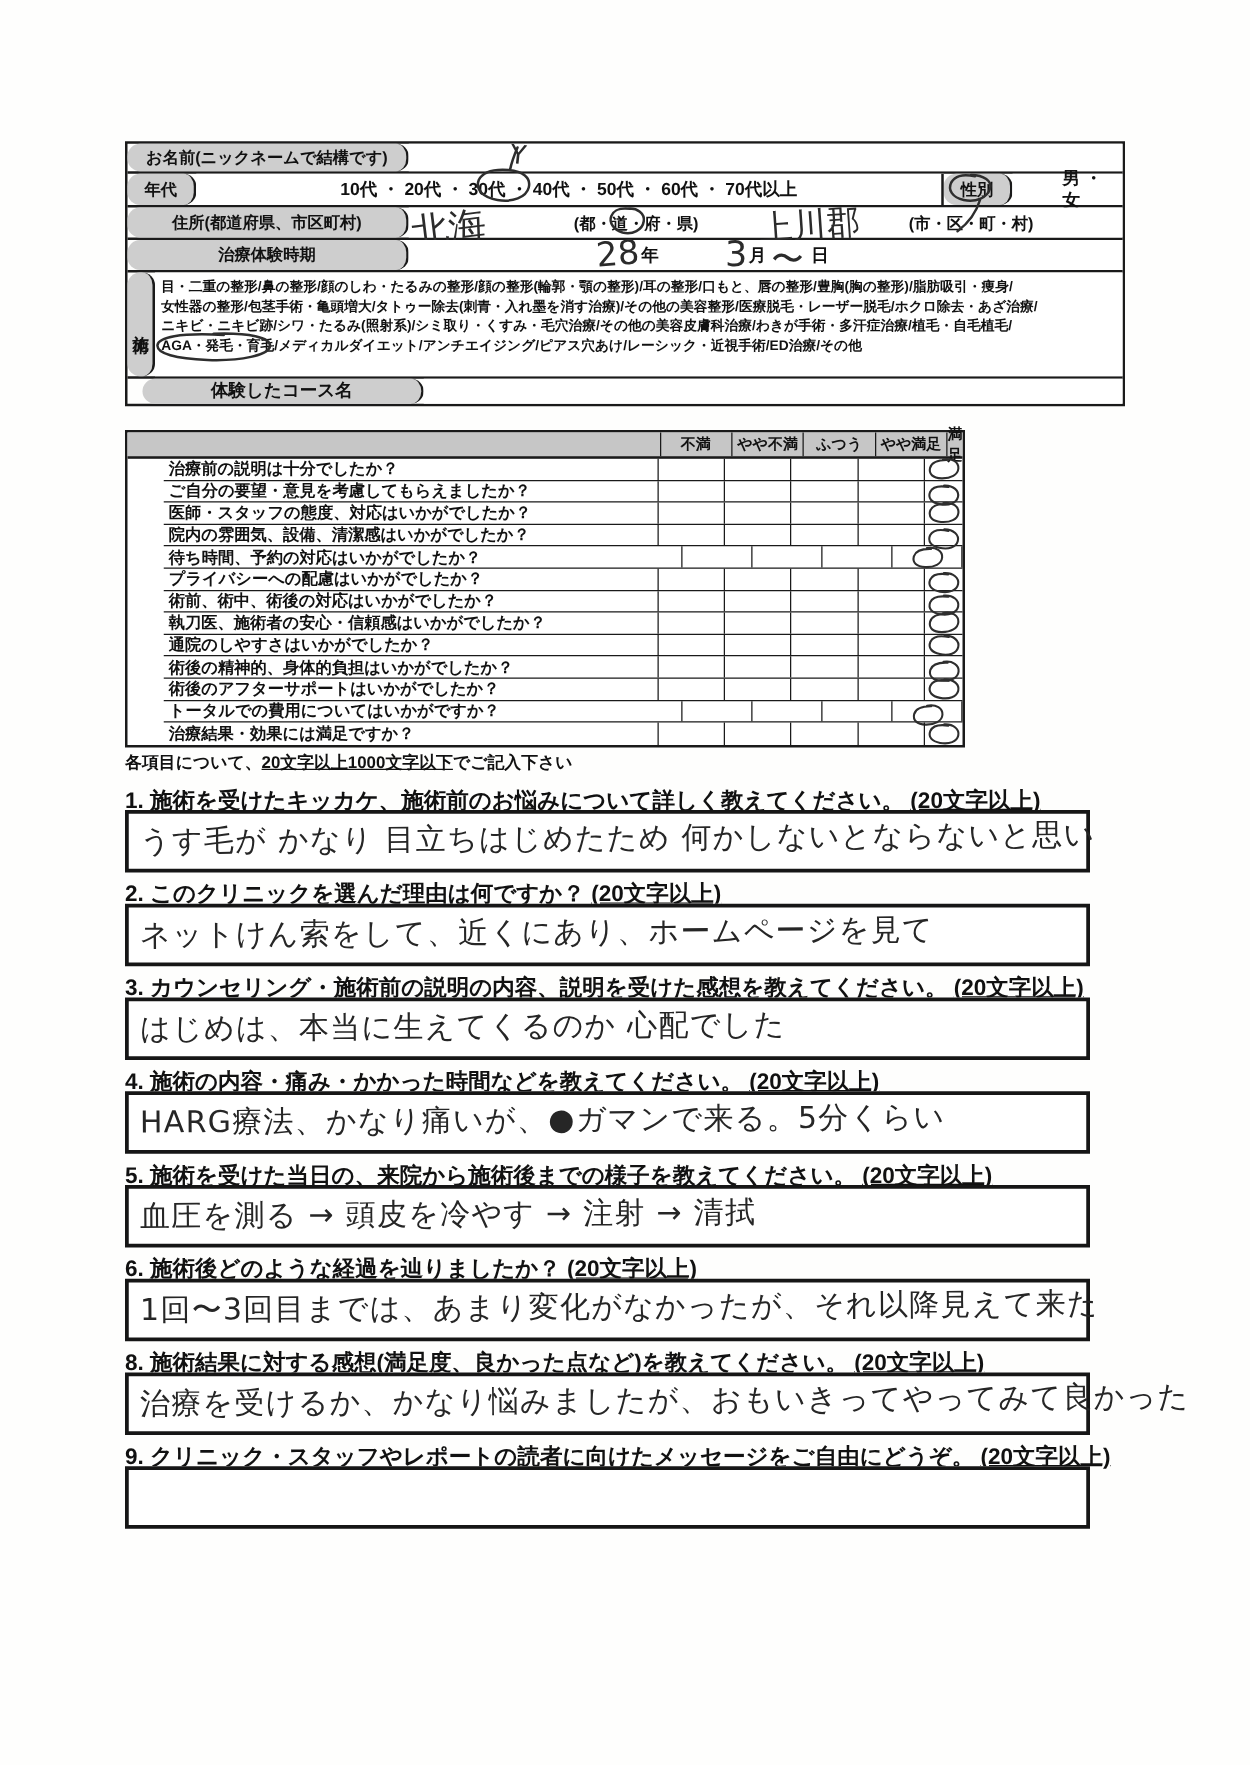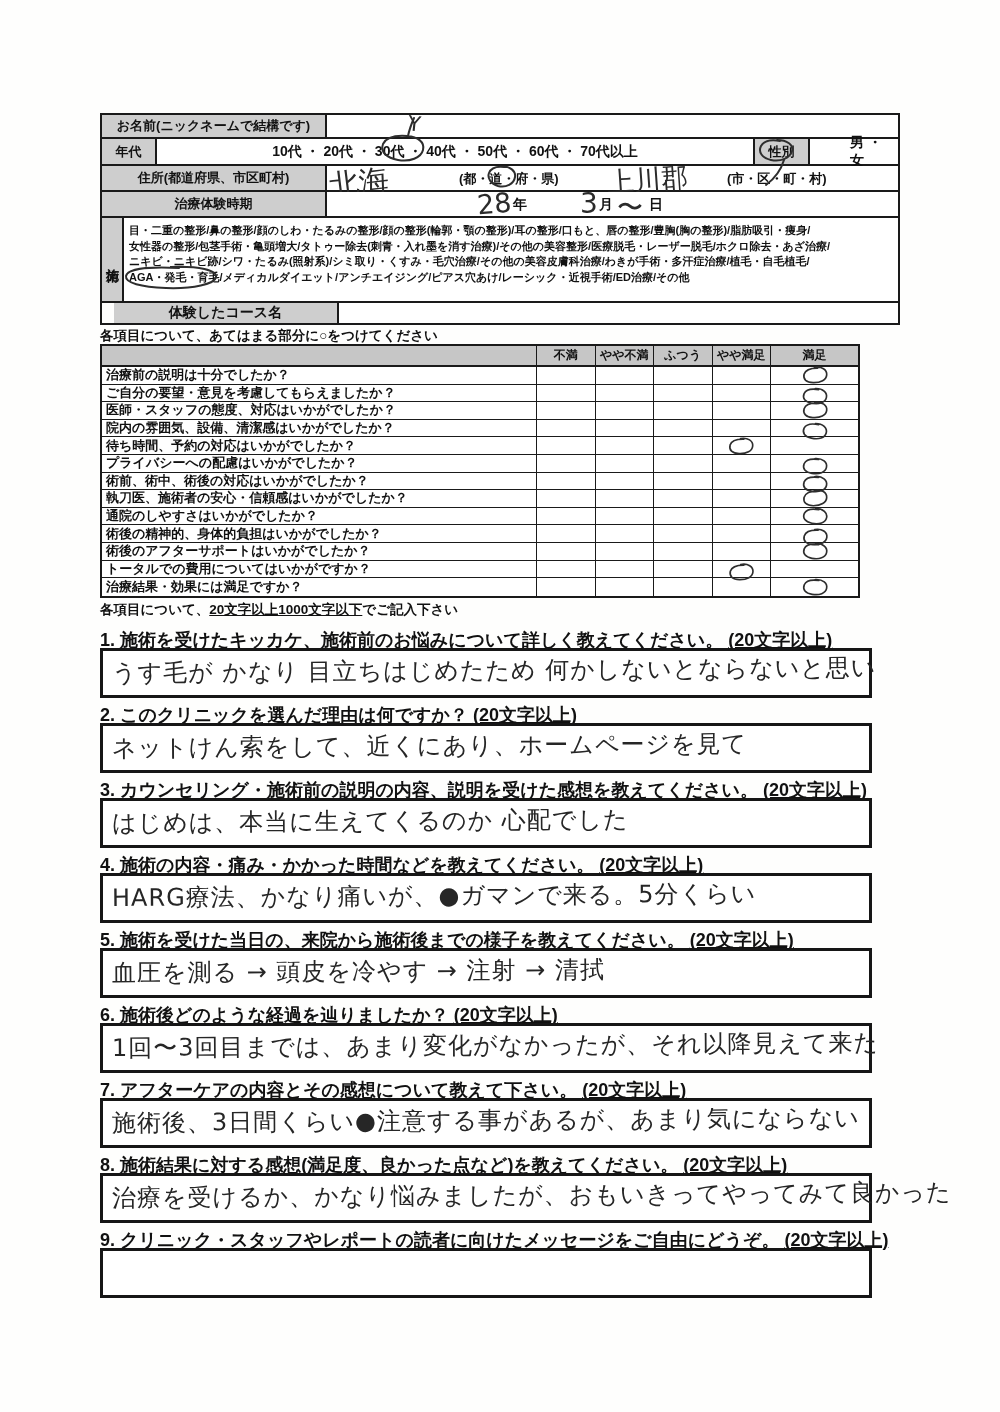--- a/index.html
+++ b/index.html
@@ -9,38 +9,38 @@
     overflow:hidden;
   }
   
   .ptable { position:absolute; left:100px; top:113px; width:800px; border:2px solid #1a1a1a; box-sizing:border-box; }
   .prow { display:flex; border-bottom:2px solid #1a1a1a; box-sizing:border-box; }
   .prow:last-child { border-bottom:none;margin-left:12px; }
   .pcell { box-sizing:border-box; }
   .plabel {
     background:#cecece; font-weight:bold; font-size:13px;
     display:flex; align-items:center; justify-content:center;
-    border-right:2px solid #1a1a1a; text-align:center;
+    border-right:2px solid #1a1a1a; text-align:center;border-radius:10px;
   }
   .pvalue { position:relative; flex:1; background:#fff; }
   .opt-text { font-size:14px; font-weight:bold; display:flex; align-items:center; justify-content:center; }
   .vert { writing-mode:vertical-rl; text-orientation:upright; letter-spacing:3px; font-size:13px; }
   .tlist { padding:5px 4px 0 5px; }
   .tline { font-size:11px; font-weight:bold; line-height:15.5px; white-space:nowrap; }
   .printed { position:absolute; font-size:13px; font-weight:bold; }
   
   .hand { position:absolute; color:#2b2b2b; white-space:nowrap;
           font-family:"DejaVu Sans","Liberation Sans",sans-serif; font-weight:400; }
   svg.mark { position:absolute; overflow:visible; }
   svg.mark path { fill:none; stroke:#2e2e2e; stroke-width:2; stroke-linecap:round; }
   
   .instr1 { position:absolute; left:100px; top:327px; font-size:13.5px; font-weight:bold; }
-  .rtable { position:absolute; left:100px; top:344px; width:760px; border:2px solid #1a1a1a; box-sizing:border-box; background:#fff; }
+  .rtable { position:absolute; left:100px; top:344px; width:672px; border:2px solid #1a1a1a; box-sizing:border-box; background:#fff; }
   .rhead { display:flex; height:21px; background:#c6c6c6; border-bottom:2px solid #1a1a1a; box-sizing:border-box; }
-  .rrow { display:flex; height:17.6px; border-bottom:1.5px solid #1a1a1a; box-sizing:border-box; }
+  .rrow { display:flex; height:17.6px; border-bottom:1.5px solid #1a1a1a; box-sizing:border-box;margin-left:29px; }
   .rrow:last-child { border-bottom:none; }
   .rq { width:435px; border-right:1.5px solid #1a1a1a; box-sizing:border-box;
         font-size:13px; font-weight:bold; display:flex; align-items:center; padding-left:4px; white-space:nowrap; overflow:visible; }
   .rc { width:58.5px; border-right:1.5px solid #1a1a1a; box-sizing:border-box;
         position:relative; display:flex; align-items:center; justify-content:center; }
   .rc:last-child { border-right:none; flex:1; }
   .rh-q { width:435px; border-right:1.5px solid #1a1a1a; box-sizing:border-box; }
   .rh-c { width:58.5px; border-right:1.5px solid #1a1a1a; box-sizing:border-box;
           font-size:12px; font-weight:bold; display:flex; align-items:center; justify-content:center; }
   .rh-c:last-child { border-right:none; flex:1; }
@@ -122,21 +122,20 @@
   <svg class="mark" style="left:756px;top:137px;width:40px;height:27px" viewBox="0 0 40 27">
     <path d="M21 3 C31 3 38 8 36 14 C34 21 25 25 15 23 C6 21 2 15 5 9 C8 4 13 2 24 4 M28 23 C25 33 18 42 10 48"></path>
   </svg>
   <svg class="mark" style="left:486px;top:164px;width:32px;height:26px" viewBox="0 0 32 26">
     <path d="M16 3 C24 2 30 7 29 13 C28 20 20 24 12 22 C5 20 1 14 3 9 C5 4 9 2 18 3"></path>
   </svg>
   <svg class="mark" style="left:121px;top:264px;width:100px;height:26px" viewBox="0 0 100 26">
     <path d="M50 3 C78 2 96 6 95 13 C94 20 72 25 45 24 C20 23 4 19 5 12 C6 6 22 2 58 4"></path>
   </svg>
 
-  <div class="instr1">各項目について、あてはまる部分に○をつけてください</div>
   <div class="rtable">
     <div class="rhead">
       <div class="rh-q"></div>
       <div class="rh-c">不満</div>
       <div class="rh-c">やや不満</div>
       <div class="rh-c">ふつう</div>
       <div class="rh-c">やや満足</div>
       <div class="rh-c">満足</div>
     </div>
     <div>
@@ -332,26 +331,20 @@
             <span class="eans">血圧を測る → 頭皮を冷やす → 注射 → 清拭</span>
           </div>
         </div>
         <div class="eblock">
           <div class="elabel"><span>6. 施術後どのような経過を辿りましたか？ </span><span class="ul">(20文字以上)</span></div>
           <div class="ebox">
             <span class="eans">1回〜3回目までは、あまり変化がなかったが、それ以降見えて来た</span>
           </div>
         </div>
         <div class="eblock">
-          <div class="elabel"><span>7. アフターケアの内容とその感想について教えて下さい。 </span><span class="ul">(20文字以上)</span></div>
-          <div class="ebox">
-            <span class="eans">施術後、3日間くらい●注意する事があるが、あまり気にならない</span>
-          </div>
-        </div>
-        <div class="eblock">
           <div class="elabel"><span>8. 施術結果に対する感想(満足度、良かった点など)を教えてください。 </span><span class="ul">(20文字以上)</span></div>
           <div class="ebox">
             <span class="eans">治療を受けるか、かなり悩みましたが、おもいきってやってみて良かった</span>
           </div>
         </div>
         <div class="eblock">
           <div class="elabel"><span>9. クリニック・スタッフやレポートの読者に向けたメッセージをご自由にどうぞ。 </span><span class="ul">(20文字以上)</span></div>
           <div class="ebox"></div>
         </div>
       </div>

